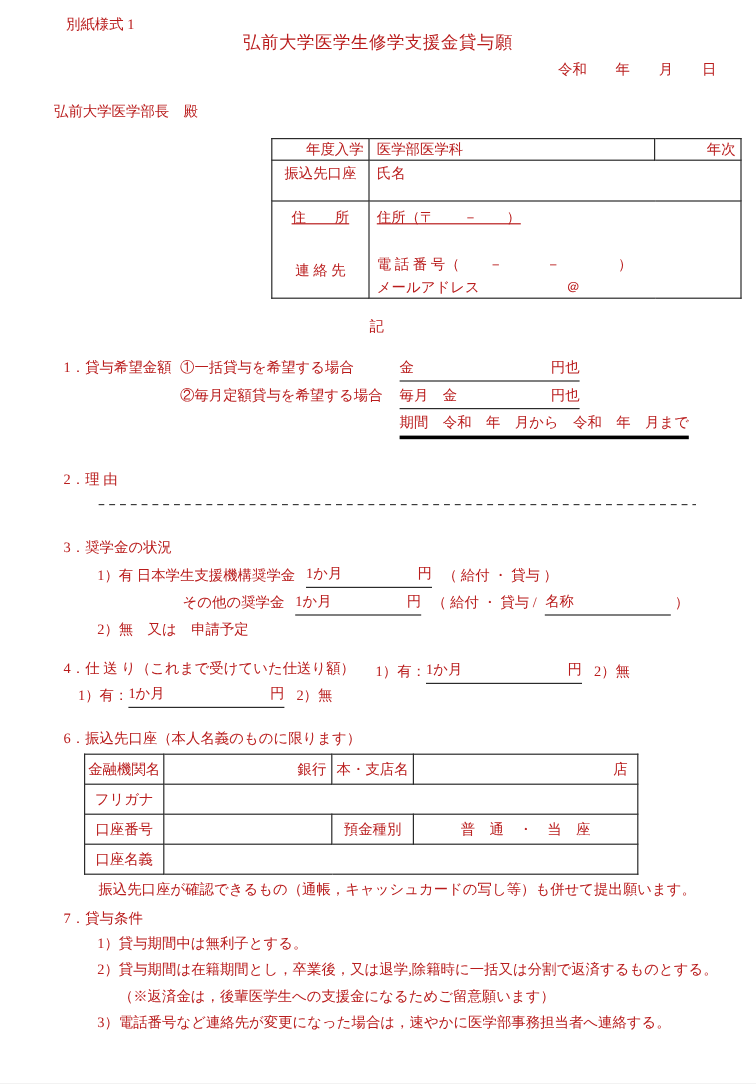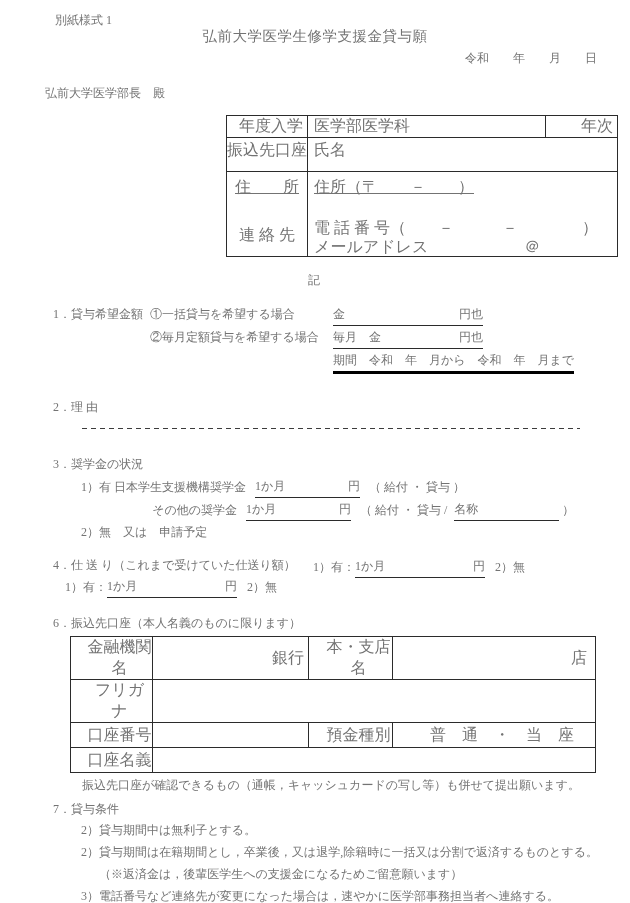--- a/index.html
+++ b/index.html
@@ -1,35 +1,35 @@
 <!DOCTYPE html>
 <html><head>
 <meta charset="utf-8">
 <style>
   html,body{margin:0;padding:0;background:#e8e8e8;}
   .page{
     position:relative;
     width:630px;height:903px;
     margin:0 auto;
     background:#ffffff;
-    color:#737373;
+    color:#b91c1c;
     font-family:"Liberation Serif","DejaVu Serif",serif;
     font-size:12px;
     box-sizing:border-box;
     padding:13px 45px 0 45px;
     overflow:hidden;
   }
   .nw{white-space:nowrap;}
   .form-code{line-height:15px;margin-left:10px;}
   .doc-title{font-size:14.5px;line-height:17px;text-align:center;letter-spacing:.5px;}
   .date-line{margin-top:6px;line-height:15px;text-align:right;margin-right:-12px;}
   .addressee{margin-top:20px;line-height:15px;}
 
   table{border-collapse:collapse;}
-  td{border:1px solid #2b2b2b;font-size:16px;padding:0;}
+  td{border:1px solid #2b2b2b;font-size:12px;padding:0;}
 
   .app-table{margin-top:14px;margin-left:181px;table-layout:fixed;width:374px;}
   .app-table .c1{width:76px;}
   .app-table .c2{width:231px;}
   .app-table .c3{width:67px;}
   .app-table tr.r1 td{height:16px;}
   .app-table tr.r2 td{height:33px;vertical-align:top;}
   .app-table tr.r3 td{height:79px;vertical-align:top;}
   .ar{text-align:right;padding-right:4px;}
   .pl{padding-left:6px;}
@@ -71,21 +71,21 @@
   .blk4 .line{margin-left:12px;line-height:22px;}
   .blk5 .line{margin-left:25px;line-height:22px;}
   .gap8{display:inline-block;width:10px;}
 
   .s6{margin-top:14px;}
   .bank-table{margin-top:2px;margin-left:25px;table-layout:fixed;width:445px;}
   .bank-table .b1{width:65px;}
   .bank-table .b2{width:135px;}
   .bank-table .b3{width:67px;}
   .bank-table .b4{width:178px;}
-  .bank-table td{height:24px;vertical-align:middle;padding-left:16px;}
+  .bank-table td{height:24px;vertical-align:middle;}
   .bank-note{margin-top:4px;margin-left:37px;line-height:16px;}
 
   .s7{margin-top:6px;}
   .s7 .head{margin-left:8px;line-height:20px;margin-top:0;}
   .s7 .item{margin-left:36px;line-height:22px;}
   .s7 .subnote{margin-left:54px;line-height:22px;}
 </style>
 </head>
 <body>
 
@@ -225,20 +225,20 @@
         <td class="b1 ctr">口座名義</td>
         <td colspan="3"></td>
       </tr>
     </tbody>
       </table>
     <div class="bank-note nw">振込先口座が確認できるもの（通帳，キャッシュカードの写し等）も併せて提出願います。</div>
   </div>
 
   <div class="s7">
     <div class="head nw">7．貸与条件</div>
-    <div class="item nw">2）貸与期間中は無利子とする。</div>
+    <div class="item nw">1）貸与期間中は無利子とする。</div>
     <div class="item nw">2）貸与期間は在籍期間とし，卒業後，又は退学,除籍時に一括又は分割で返済するものとする。</div>
     <div class="subnote nw">（※返済金は，後輩医学生への支援金になるためご留意願います）</div>
     <div class="item nw">3）電話番号など連絡先が変更になった場合は，速やかに医学部事務担当者へ連絡する。</div>
 
   </div>
 
 </div>
 
 </body></html>

